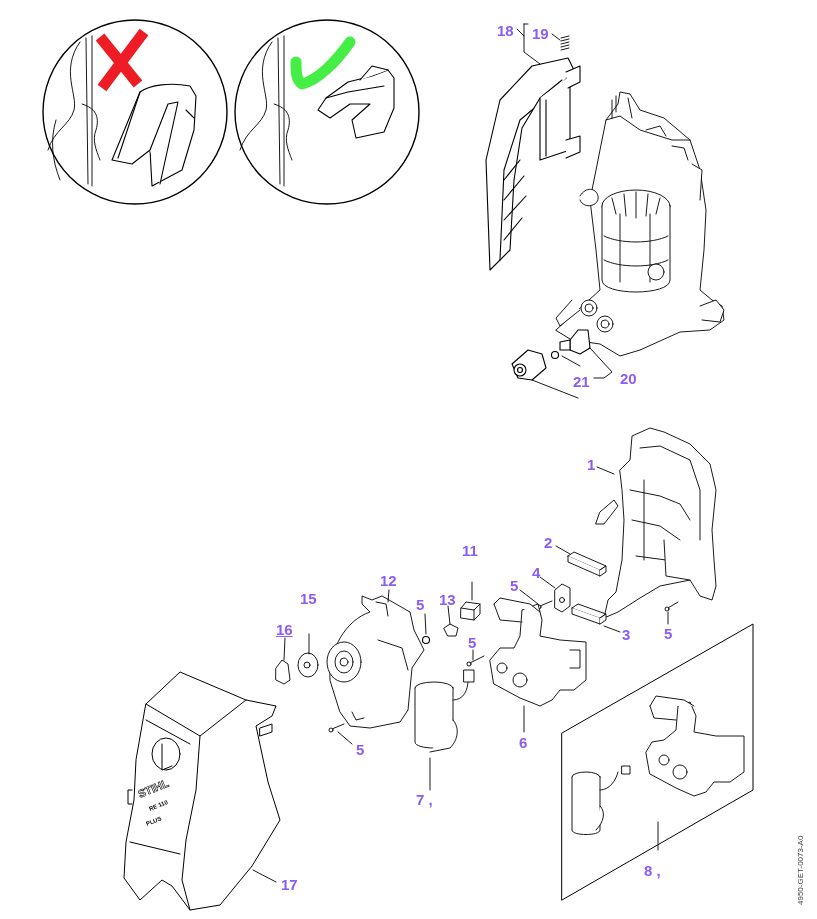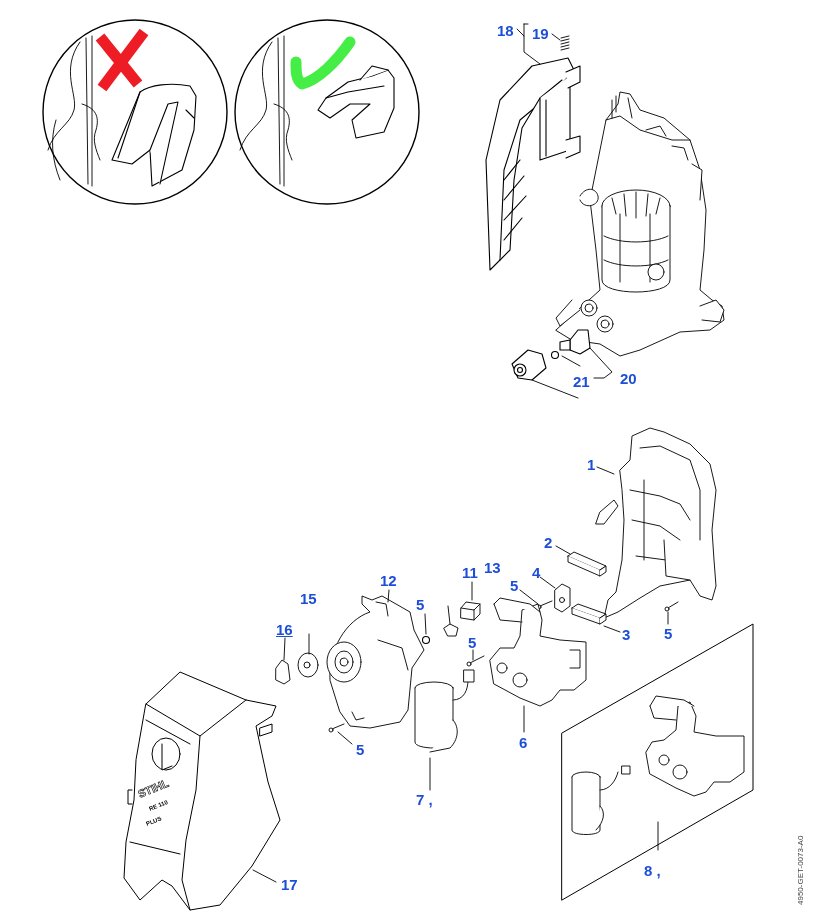--- a/index.html
+++ b/index.html
@@ -1,18 +1,18 @@
 <!DOCTYPE html>
 <html><head>
 <meta charset="utf-8">
 <style>
   html, body { margin:0; padding:0; background:#ffffff; }
   body { width:817px; height:919px; position:relative; overflow:hidden; font-family:"Liberation Sans", sans-serif; }
   #canvas { position:absolute; left:0; top:0; }
-  .callout { position:absolute; font-family:"Liberation Sans", sans-serif; font-weight:bold; font-size:15px; color:#1d4ed8; line-height:1; white-space:nowrap; }
+  .callout { position:absolute; font-family:"Liberation Sans", sans-serif; font-weight:bold; font-size:15px; color:#8b5cf6; line-height:1; white-space:nowrap; }
   .docid { position:absolute; left:796px; top:905px; transform-origin:0 0; transform:rotate(-90deg); font-family:"Liberation Sans", sans-serif; font-size:8px; color:#444; white-space:nowrap; }
 </style>
 </head>
 <body>
 
 <svg id="canvas" width="817" height="919" viewBox="0 0 817 919" xmlns="http://www.w3.org/2000/svg" fill="none" stroke="#000" stroke-width="1.1" stroke-linejoin="round" stroke-linecap="round">
 
   <g>
     <circle cx="135" cy="112" r="92" stroke-width="1.4" fill="#fff"></circle>
     <g stroke-width="0.9">
@@ -246,23 +246,23 @@
 </svg>
 
 <div class="callout" style="left:497px;top:23px;">18</div>
 <div class="callout" style="left:532px;top:26px;text-align:center;">19</div>
 <div class="callout" style="left:573px;top:374px;">21</div>
 <div class="callout" style="left:620px;top:371px;">20</div>
 <div class="callout" style="left:587px;top:457px;">1</div>
 <div class="callout" style="left:544px;top:535px;">2</div>
 <div class="callout" style="left:532px;top:565px;">4</div>
 <div class="callout" style="left:510px;top:578px;">5</div>
-<div class="callout" style="left:462px;top:565px;">11</div>
+<div class="callout" style="left:462px;top:543px;">11</div>
 <div class="callout" style="left:380px;top:573px;">12</div>
-<div class="callout" style="left:439px;top:560px;margin-left:45px;">13</div>
+<div class="callout" style="left:439px;top:592px;">13</div>
 <div class="callout" style="left:416px;top:597px;">5</div>
 <div class="callout" style="left:276px;top:622px;text-decoration:underline;">16</div>
 <div class="callout" style="left:300px;top:591px;">15</div>
 <div class="callout" style="left:468px;top:635px;">5</div>
 <div class="callout" style="left:622px;top:627px;">3</div>
 <div class="callout" style="left:664px;top:626px;">5</div>
 <div class="callout" style="left:519px;top:735px;">6</div>
 <div class="callout" style="left:356px;top:742px;">5</div>
 <div class="callout" style="left:416px;top:792px;">7 ,</div>
 <div class="callout" style="left:644px;top:863px;">8 ,</div>

